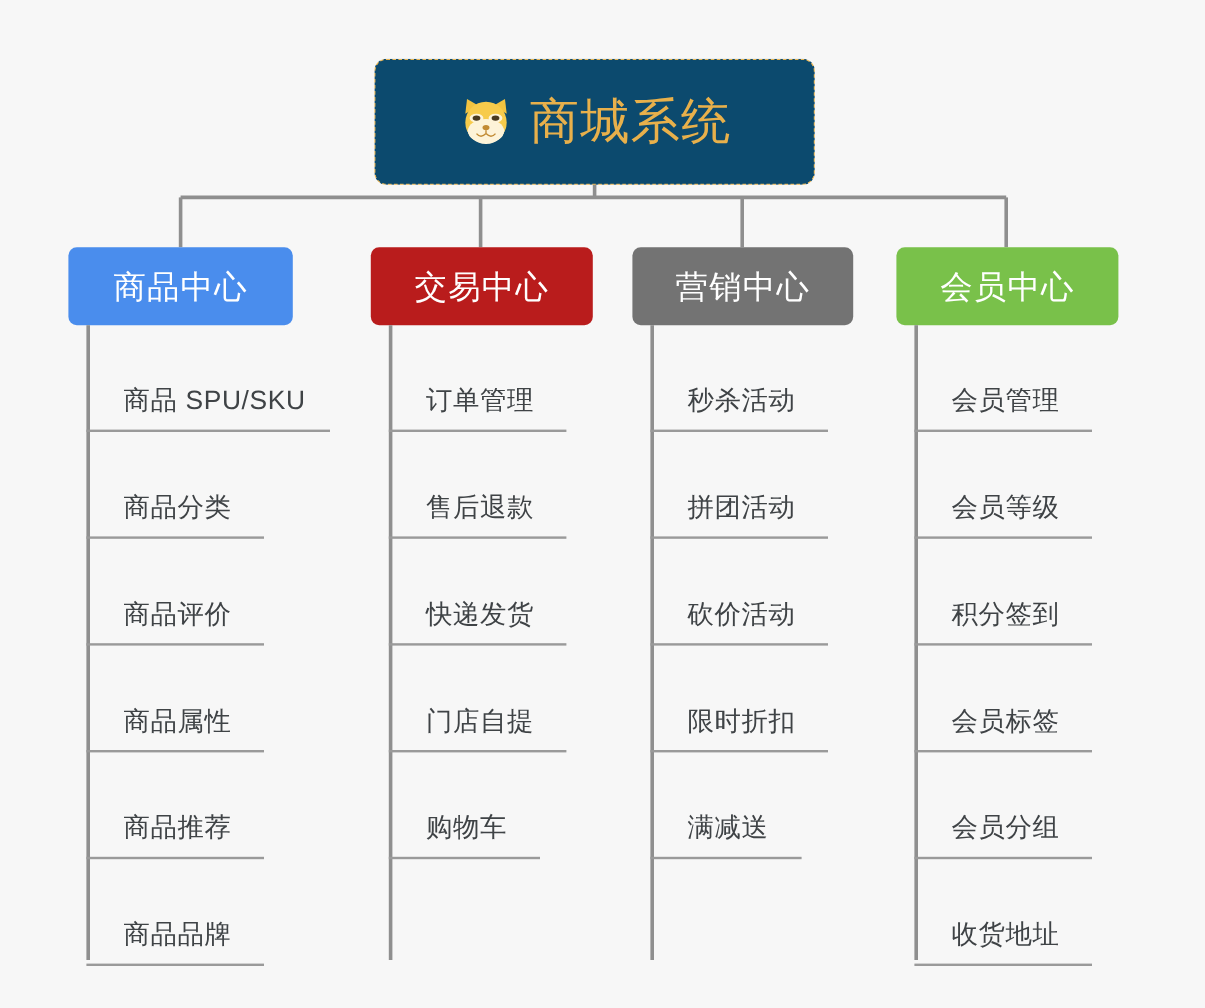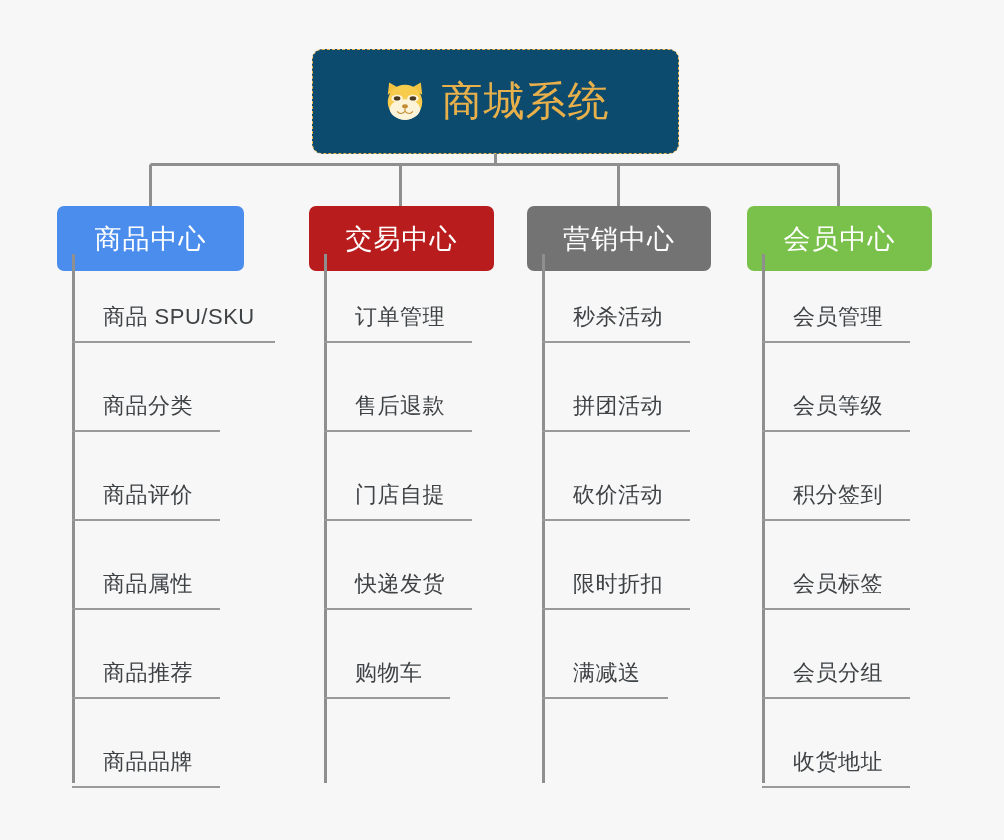--- a/index.html
+++ b/index.html
@@ -74,21 +74,21 @@
     justify-content: center;
     color: #ffffff;
     font-size: 27px;
     letter-spacing: 1px;
     white-space: nowrap;
   }
 
   
   .leaf-stack {
     position: absolute;
-    top: 254px;
+    top: 271px;
   }
   .leaf {
     position: relative;
     height: 89px;
   }
   .leaf-label {
     position: absolute;
     left: 46px;
     bottom: 11px;
     font-size: 22px;
@@ -170,25 +170,25 @@
     <div class="spine" style="height:529px;"></div>
     <div class="leaf">
       <span class="leaf-label">订单管理</span>
       <span class="leaf-rule" style="width:148px;"></span>
     </div>
     <div class="leaf">
       <span class="leaf-label">售后退款</span>
       <span class="leaf-rule" style="width:148px;"></span>
     </div>
     <div class="leaf">
+      <span class="leaf-label">快递发货</span>
+      <span class="leaf-rule" style="width:148px;"></span>
+    </div>
+    <div class="leaf">
       <span class="leaf-label">门店自提</span>
-      <span class="leaf-rule" style="width:148px;"></span>
-    </div>
-    <div class="leaf">
-      <span class="leaf-label">快递发货</span>
       <span class="leaf-rule" style="width:148px;"></span>
     </div>
     <div class="leaf">
       <span class="leaf-label">购物车</span>
       <span class="leaf-rule" style="width:126px;"></span>
     </div>
   </div>
 
   <div class="cat-col" style="left:527px;">
     <div class="cat-box" style="width: 184px; background: #737373;">营销中心</div>

